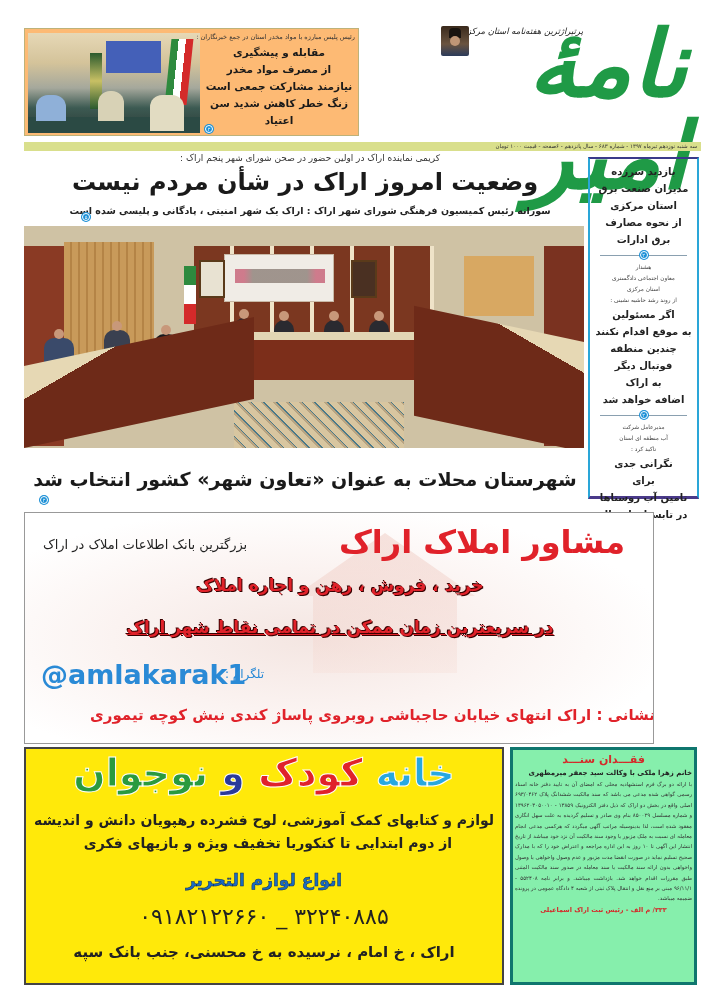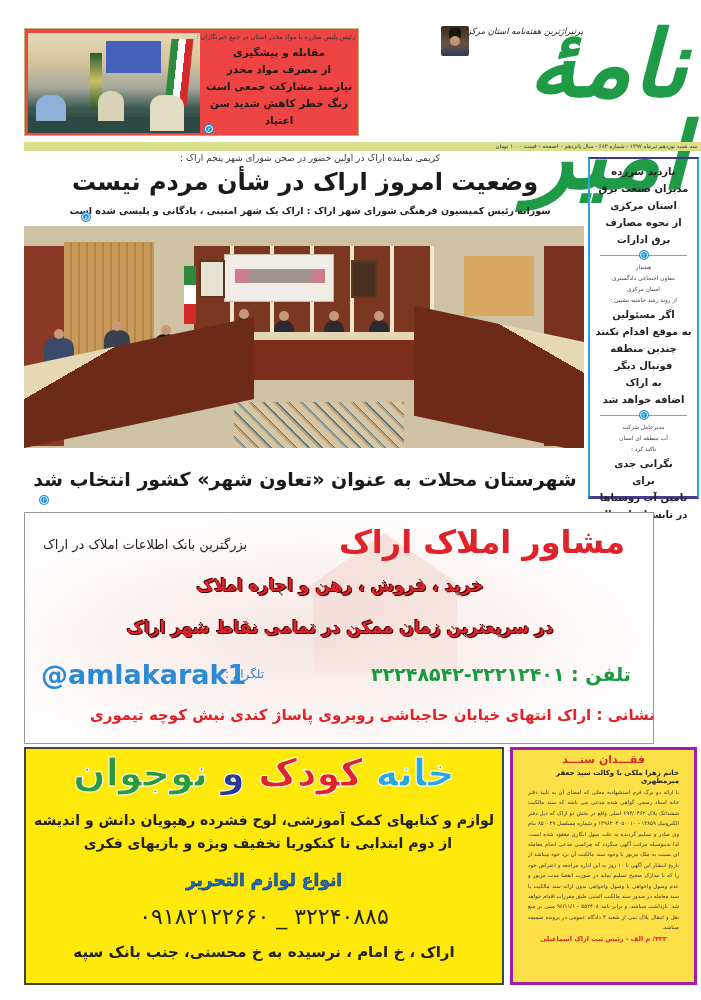--- a/index.html
+++ b/index.html
@@ -8,21 +8,21 @@
 
   
   #masthead { right: 0; top: 0; width: 290px; height: 140px; }
   #logo { right: 20px; top: 18px; font-family: "DejaVu Serif", serif; font-size: 92px; font-weight: bold; color: #1f9a46; line-height: 1; font-style: italic; letter-spacing: -4px; transform: scaleX(1.05); }
   #tagline { right: 118px; top: 26px; font-size: 8.5px; font-style: italic; color: #222; }
   #portrait { right: 232px; top: 26px; width: 28px; height: 30px; background: linear-gradient(#3a2a1c, #6a5440 60%, #2b3b5a); border-radius: 2px; }
   #portrait::before { content: ""; position: absolute; left: 8px; top: 2px; width: 12px; height: 10px; background: #1a1410; border-radius: 4px 4px 0 0; }
   #portrait::after { content: ""; position: absolute; left: 9px; top: 10px; width: 10px; height: 10px; background: #c09676; border-radius: 50%; }
 
   
-  #teaser { left: 24px; top: 28px; width: 335px; height: 108px; border: 1px solid #bdb27a; background: #ef4444; }
+  #teaser { left: 24px; top: 28px; width: 335px; height: 108px; border: 1px solid #bdb27a; background: #fdba74; }
   #teaser-photo { left: 3px; top: 4px; width: 172px; height: 100px; background: linear-gradient(180deg,#e6d8b6 0%,#d4c39a 30%,#a5a89c 55%,#3c5a52 75%,#2c3a36 100%); overflow: hidden; }
   #teaser-photo .banner { position: absolute; left: 78px; top: 8px; width: 55px; height: 32px; background: #4460b8; }
   #teaser-photo .flag { position: absolute; left: 140px; top: 6px; width: 22px; height: 66px; background: linear-gradient(90deg,#2e8a3e 33%,#ffffff 33%,#ffffff 66%,#d42a2a 66%); transform: skewX(-6deg); }
   #teaser-photo .flag2 { position: absolute; left: 62px; top: 20px; width: 12px; height: 56px; background: linear-gradient(#2b5a2e,#c8c064,#2b5a2e); }
   #teaser-photo .p1 { position: absolute; left: 8px; top: 62px; width: 30px; height: 26px; background: #8fb0d8; border-radius: 12px 12px 0 0; }
   #teaser-photo .p2 { position: absolute; left: 70px; top: 58px; width: 26px; height: 30px; background: #d8d2b6; border-radius: 12px 12px 0 0; }
   #teaser-photo .p3 { position: absolute; left: 122px; top: 62px; width: 34px; height: 36px; background: #e2dcc2; border-radius: 12px 12px 0 0; }
   #teaser-photo .table { position: absolute; left: 0; bottom: 0; width: 172px; height: 16px; background: #2b4a44; }
   #teaser-text { left: 178px; top: 4px; width: 152px; height: 100px; text-align: center; }
   #teaser-kicker { font-size: 6.5px; color: #333; text-align: right; margin-bottom: 3px; white-space: nowrap; }
@@ -71,38 +71,38 @@
   .sb-div { position: relative; height: 10px; margin: 2px 8px; }
   .sb-div::before { content:""; position:absolute; left:0; right:0; top:5px; height:1px; background:#8aa0b0; }
   .sb-div .badge { position: absolute; left: 50%; top: 1px; margin-left: -4px; }
 
   
   #ad1 { left: 24px; top: 512px; width: 630px; height: 232px; border: 1px solid #999; background: radial-gradient(ellipse at 45% 55%, #f4e6e2 0%, #fbf3f1 40%, #ffffff 75%); overflow: hidden; }
   #ad1-house { left: 270px; top: 20px; width: 180px; height: 140px; background: linear-gradient(#e8b4a8,#f6ddd6); opacity: .35; clip-path: polygon(50% 0,100% 45%,90% 45%,90% 100%,10% 100%,10% 45%,0 45%); }
   #ad1-title { right: 28px; top: 10px; font-size: 32px; font-weight: bold; color: #e0222a; white-space: nowrap; }
   #ad1-sub { left: 18px; top: 24px; font-size: 13px; color: #222; white-space: nowrap; }
   #ad1-line1 { left: 0; width: 630px; top: 62px; text-align: center; font-size: 17px; font-weight: bold; color: #e0222a; text-shadow: 1px 1px 0 #3a0000, -1px -1px 0 #3a0000; }
-  #ad1-line2 { left: 0; width: 630px; top: 104px; text-align: center; font-size: 17px; font-weight: bold; color: #e0222a; text-shadow: 1px 1px 0 #3a0000, -1px -1px 0 #3a0000; }
+  #ad1-line2 { left: 0; width: 630px; top: 104px; text-align: center; font-size: 17px; font-weight: bold; color: #e0222a; text-shadow: 1px 1px 0 #3a0000, -1px -1px 0 #3a0000; text-decoration: underline; }
   #ad1-phone { right: 22px; top: 150px; font-size: 19px; font-weight: bold; color: #1a9a3e; white-space: nowrap; }
   #ad1-tg-label { left: 200px; top: 154px; font-size: 12px; color: #2a8ad6; white-space: nowrap; }
   #ad1-tg { left: 16px; top: 146px; font-size: 27px; font-weight: bold; color: #2a8ad6; direction: ltr; white-space: nowrap; }
   #ad1-addr { left: 0; width: 630px; top: 193px; font-size: 15px; font-weight: bold; color: #e0222a; }
 
   
   #ad2 { left: 24px; top: 747px; width: 480px; height: 238px; background: #ffe90a; border: 2px solid #444; }
   #ad2-title { left: 0; width: 476px; top: 2px; text-align: center; font-size: 38px; font-weight: bold; white-space: nowrap; -webkit-text-stroke: 1px #fff; }
   #ad2-title .c1 { color: #28a8e0; } #ad2-title .c2 { color: #e0222a; } #ad2-title .c3 { color: #2a3a9a; } #ad2-title .c4 { color: #2a9a3e; }
   #ad2-desc1 { left: 0; width: 476px; top: 63px; text-align: center; font-size: 14px; font-weight: bold; color: #222; }
   #ad2-desc2 { left: 0; width: 476px; top: 86px; text-align: center; font-size: 14px; font-weight: bold; color: #222; padding-left: 8px; }
   #ad2-supplies { left: 0; width: 476px; top: 121px; text-align: center; font-size: 17px; font-weight: bold; color: #1a6ac0; -webkit-text-stroke: 0.5px #0a2a5a; }
   #ad2-phone { left: 0; width: 476px; top: 155px; text-align: center; font-size: 22px; color: #222; direction: ltr; letter-spacing: 2px; }
   #ad2-addr { left: 0; width: 476px; top: 194px; text-align: center; font-size: 15px; font-weight: bold; color: #222; }
 
   
-  #notice { left: 510px; top: 747px; width: 187px; height: 238px; border: 3px solid #a21caf; background: #fde047; padding: 3px 15px; }
+  #notice { left: 510px; top: 747px; width: 187px; height: 238px; border: 3px solid #0f766e; background: #86efac; padding: 3px 2px; }
   #notice-title { text-align: center; font-size: 11px; font-weight: bold; color: #d42a2a; letter-spacing: 2px; }
   #notice-sub { text-align: right; font-size: 7px; font-weight: bold; color: #222; margin-top: 3px; }
   #notice-body { text-align: justify; font-size: 5.4px; color: #333; line-height: 10.4px; margin-top: 2px; }
   #notice-sign { text-align: center; font-size: 6.5px; font-weight: bold; color: #d42a2a; margin-top: 2px; }
 </style>
 </head>
 <body>
 
 <div id="masthead" class="abs">
   <div id="logo" class="abs">نامهٔ امیر</div>
@@ -205,21 +205,20 @@
     </div>
   </div>
 </div>
 
 <div id="ad1" class="abs">
   <div id="ad1-house" class="abs"></div>
   <div id="ad1-title" class="abs">مشاور املاک اراک</div>
   <div id="ad1-sub" class="abs">بزرگترین بانک اطلاعات املاک در اراک</div>
   <div id="ad1-line1" class="abs">خرید ، فروش ، رهن و اجاره املاک</div>
   <div id="ad1-line2" class="abs">در سریعترین زمان ممکن در تمامی نقاط شهر اراک</div>
-  <div id="ad1-phone" class="abs">تلفن : ۳۲۲۱۲۴۰۱-۳۲۲۴۸۵۴۲</div>
   <div id="ad1-tg-label" class="abs">تلگرام :</div>
   <div id="ad1-tg" class="abs">@amlakarak1</div>
   <div id="ad1-addr" class="abs">نشانی : اراک انتهای خیابان حاجباشی روبروی پاساژ کندی نبش کوچه تیموری</div>
 </div>
 
 <div id="ad2" class="abs">
   <div id="ad2-title" class="abs">
     <span class="c1">خانه </span><span class="c2">کودک</span><span class="c3"> و </span><span class="c4">نوجوان</span>
   </div>
   <div id="ad2-desc1" class="abs">لوازم و کتابهای کمک آموزشی، لوح فشرده رهپویان دانش و اندیشه</div>

